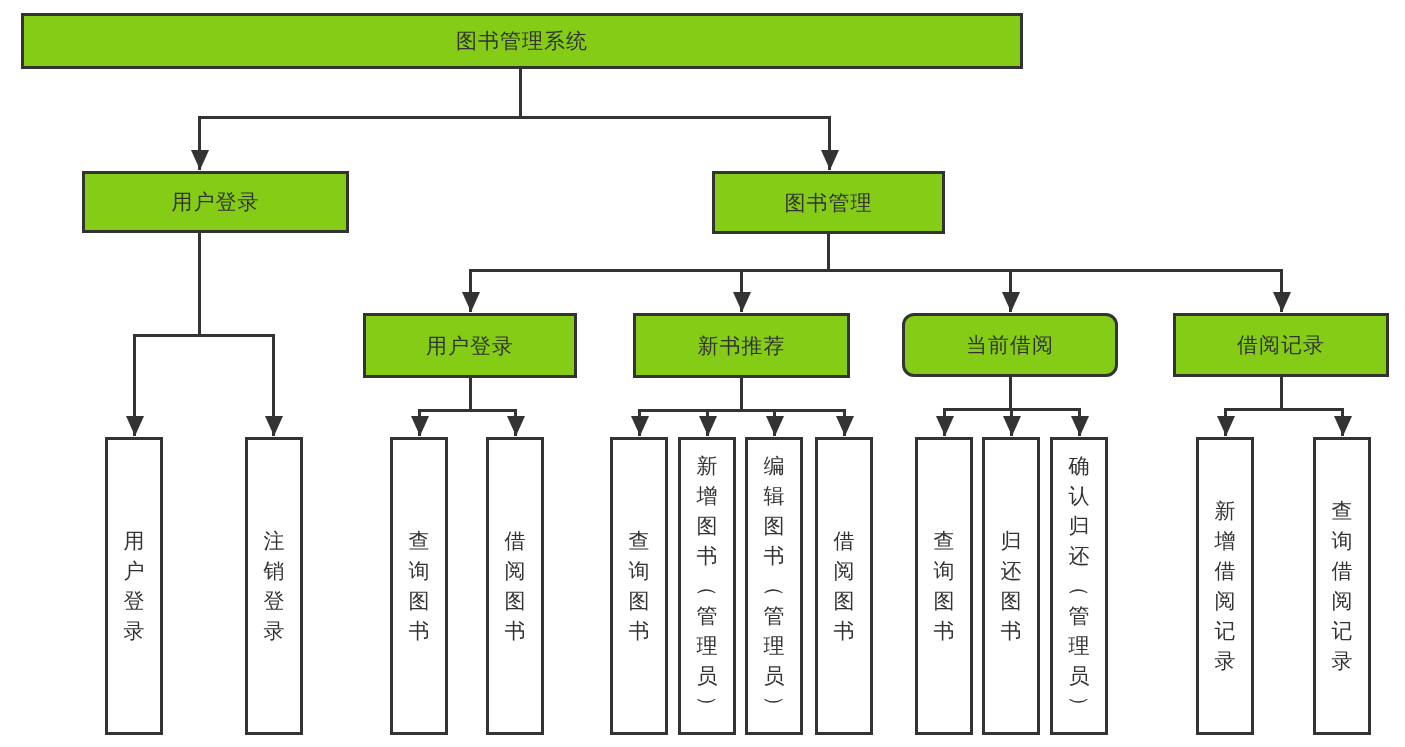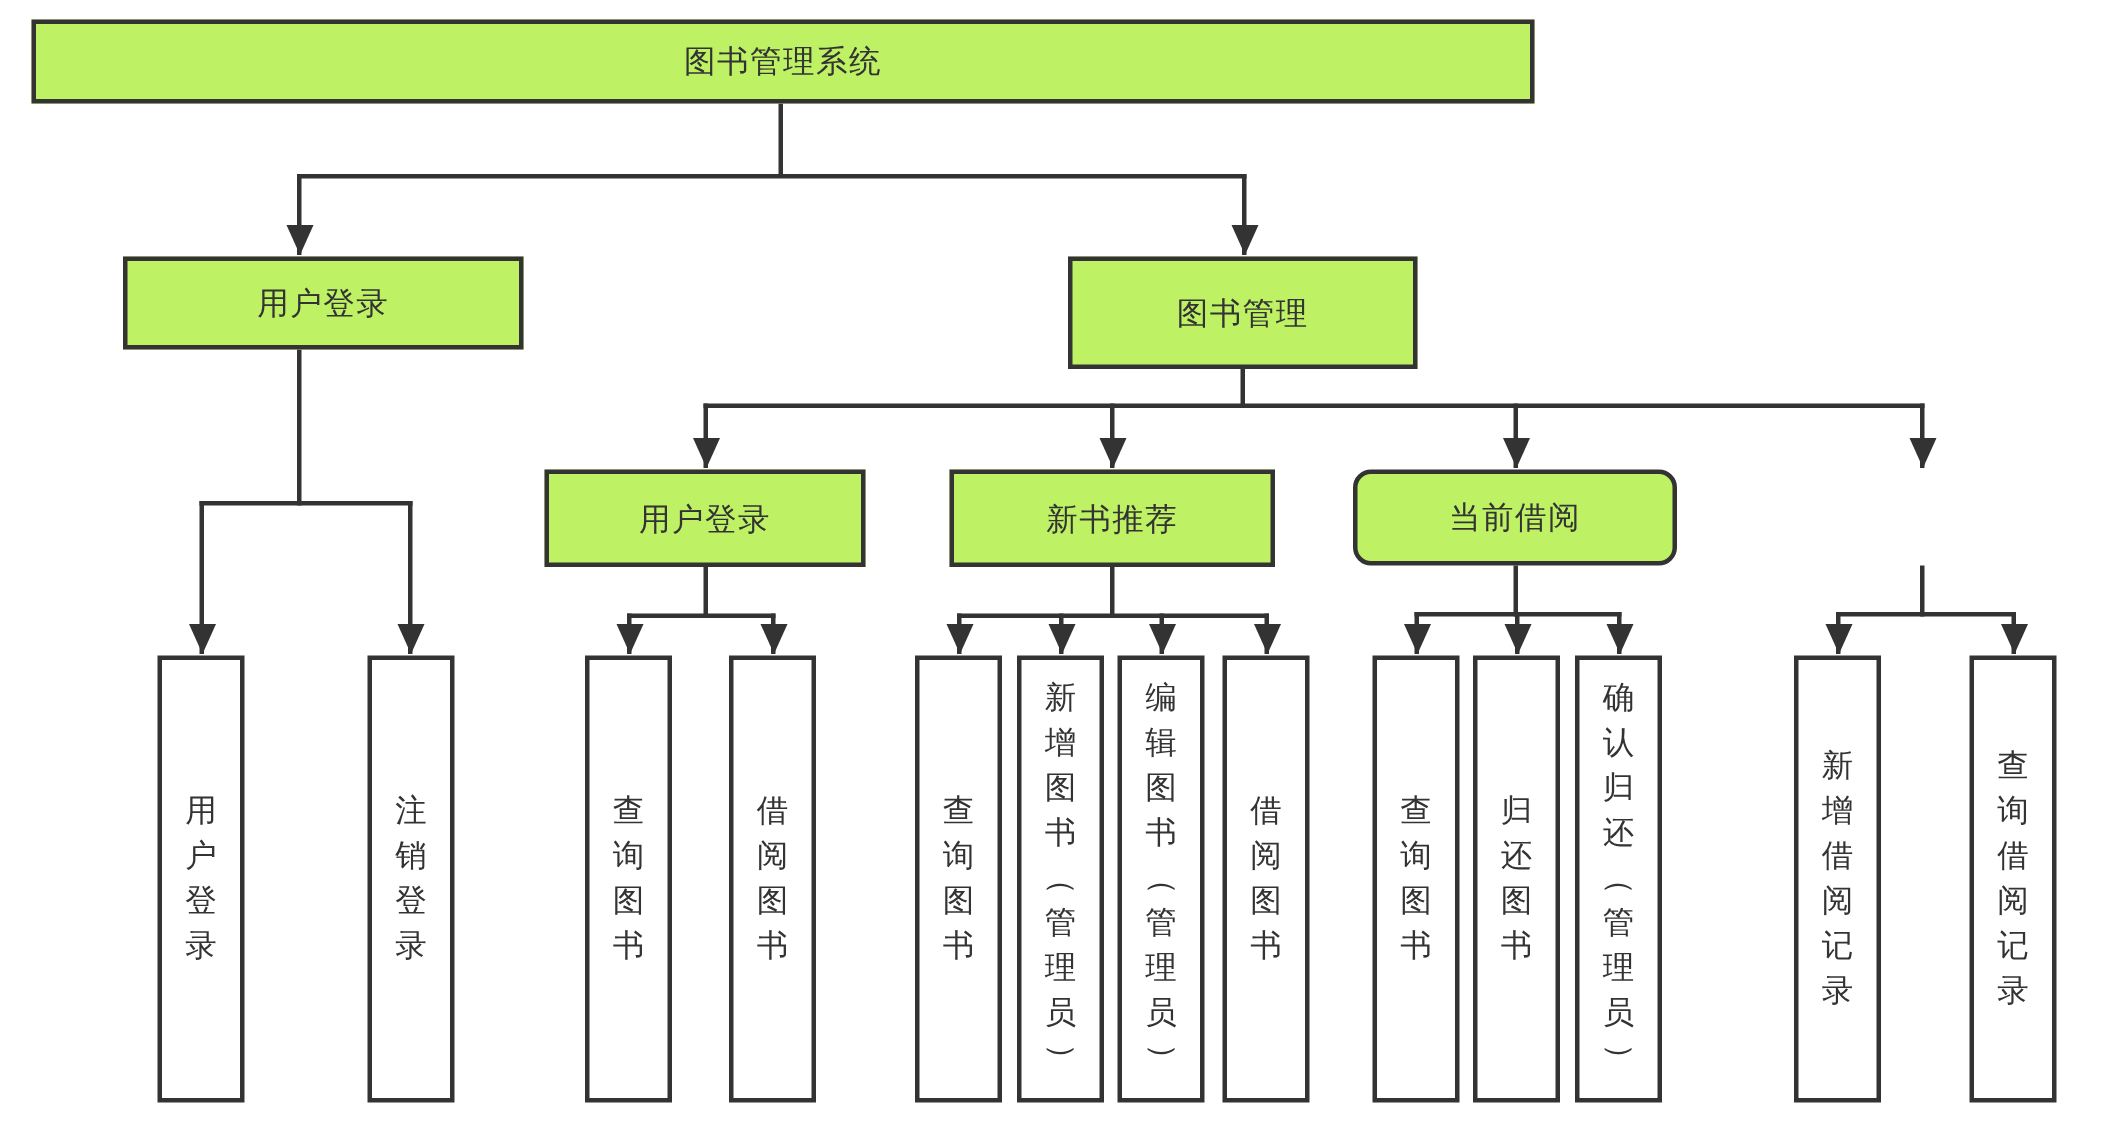--- a/index.html
+++ b/index.html
@@ -6,38 +6,38 @@
   html,body { background:#ffffff; }
   body {
     width:1405px; height:747px; position:relative; overflow:hidden;
     font-family:"Liberation Sans","DejaVu Sans",sans-serif;
     color:#333333;
   }
   .stage { position:absolute; left:0; top:0; width:1405px; height:747px; }
 
   
   .node {
-    position:absolute; border:3px solid #333333; background:#bef264;
+    position:absolute; border:3px solid #333333; background:#84cc16;
     display:flex; align-items:center; justify-content:center;
     font-size:21px; letter-spacing:1px; color:#333333; z-index:2;
   }
   .leaf {
     position:absolute; border:3px solid #333333; background:#ffffff;
     display:flex; flex-direction:column; align-items:center; justify-content:center;
     font-size:21px; color:#333333; z-index:2;
     top:437px; width:58px; height:298px;
   }
   .leaf .label { display:flex; flex-direction:column; align-items:center; }
   .leaf .label span { display:block; height:30px; line-height:30px; text-align:center; }
   .leaf .label span.rot { transform:rotate(90deg); }
 
   
   .n-root   { left:21px;  top:13px;  width:1002px; height:56px; }
   .n-login  { left:82px;  top:171px; width:267px;  height:62px; }
-  .n-mgmt   { left:712px; top:171px; width:233px;  height:75px; }
+  .n-mgmt   { left:712px; top:171px; width:233px;  height:63px; }
   .n-newrec { left:363px; top:313px; width:214px;  height:65px; }
   .n-borrow { left:633px; top:313px; width:217px;  height:65px; }
   .n-curr   { left:902px; top:313px; width:216px;  height:64px;border-radius:12px; }
   .n-rec    { left:1173px;top:313px; width:216px;  height:64px; }
 
   .lf-a { left:105px; }  .lf-b { left:245px; }
   .lf-c { left:390px; }  .lf-d { left:486px; }
   .lf-e { left:610px; }  .lf-f { left:678px; }
   .lf-g { left:745px; }  .lf-h { left:815px; }
   .lf-i { left:915px; }  .lf-j { left:982px; }  .lf-k { left:1050px; }
@@ -79,20 +79,23 @@
 
   <div class="node n-newrec">
     <span>用户登录</span>
   </div>
   <div class="node n-borrow">
     <span>新书推荐</span>
   </div>
   <div class="node n-curr">
     <span>当前借阅</span>
   </div>
+  <div class="node n-rec">
+    <span>借阅记录</span>
+  </div>
 
   <div class="leaf lf-a">
     <span class="label">
         <span>用</span>
         <span>户</span>
         <span>登</span>
         <span>录</span>
       </span>
   </div>
   <div class="leaf lf-b">

